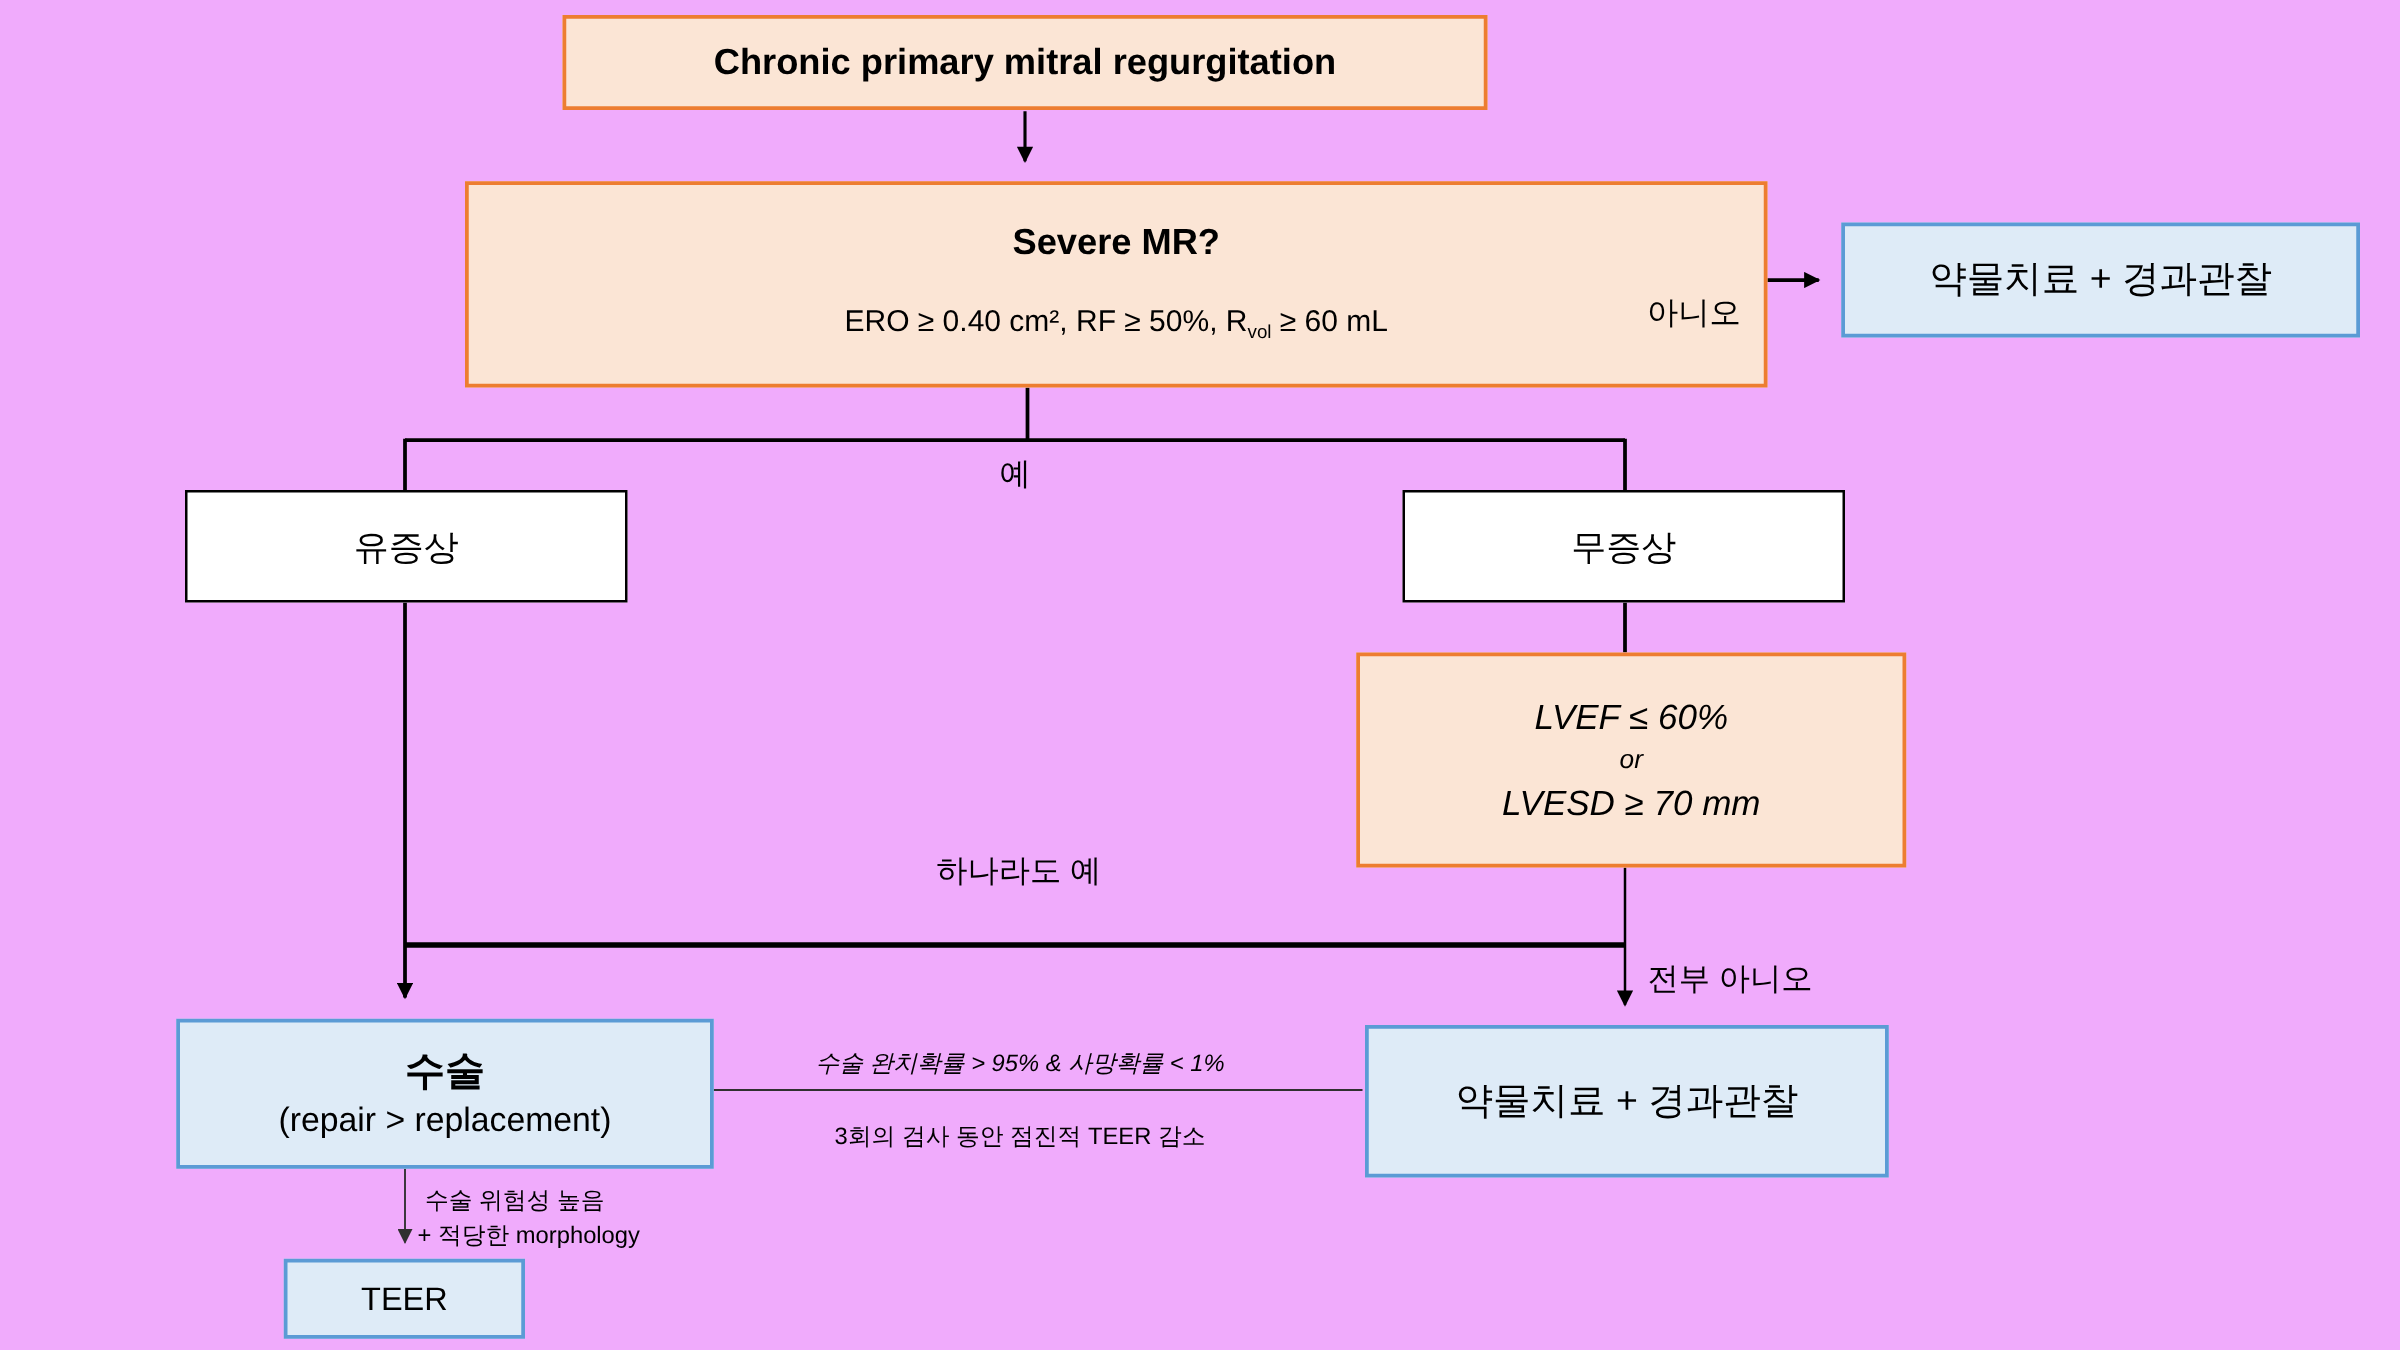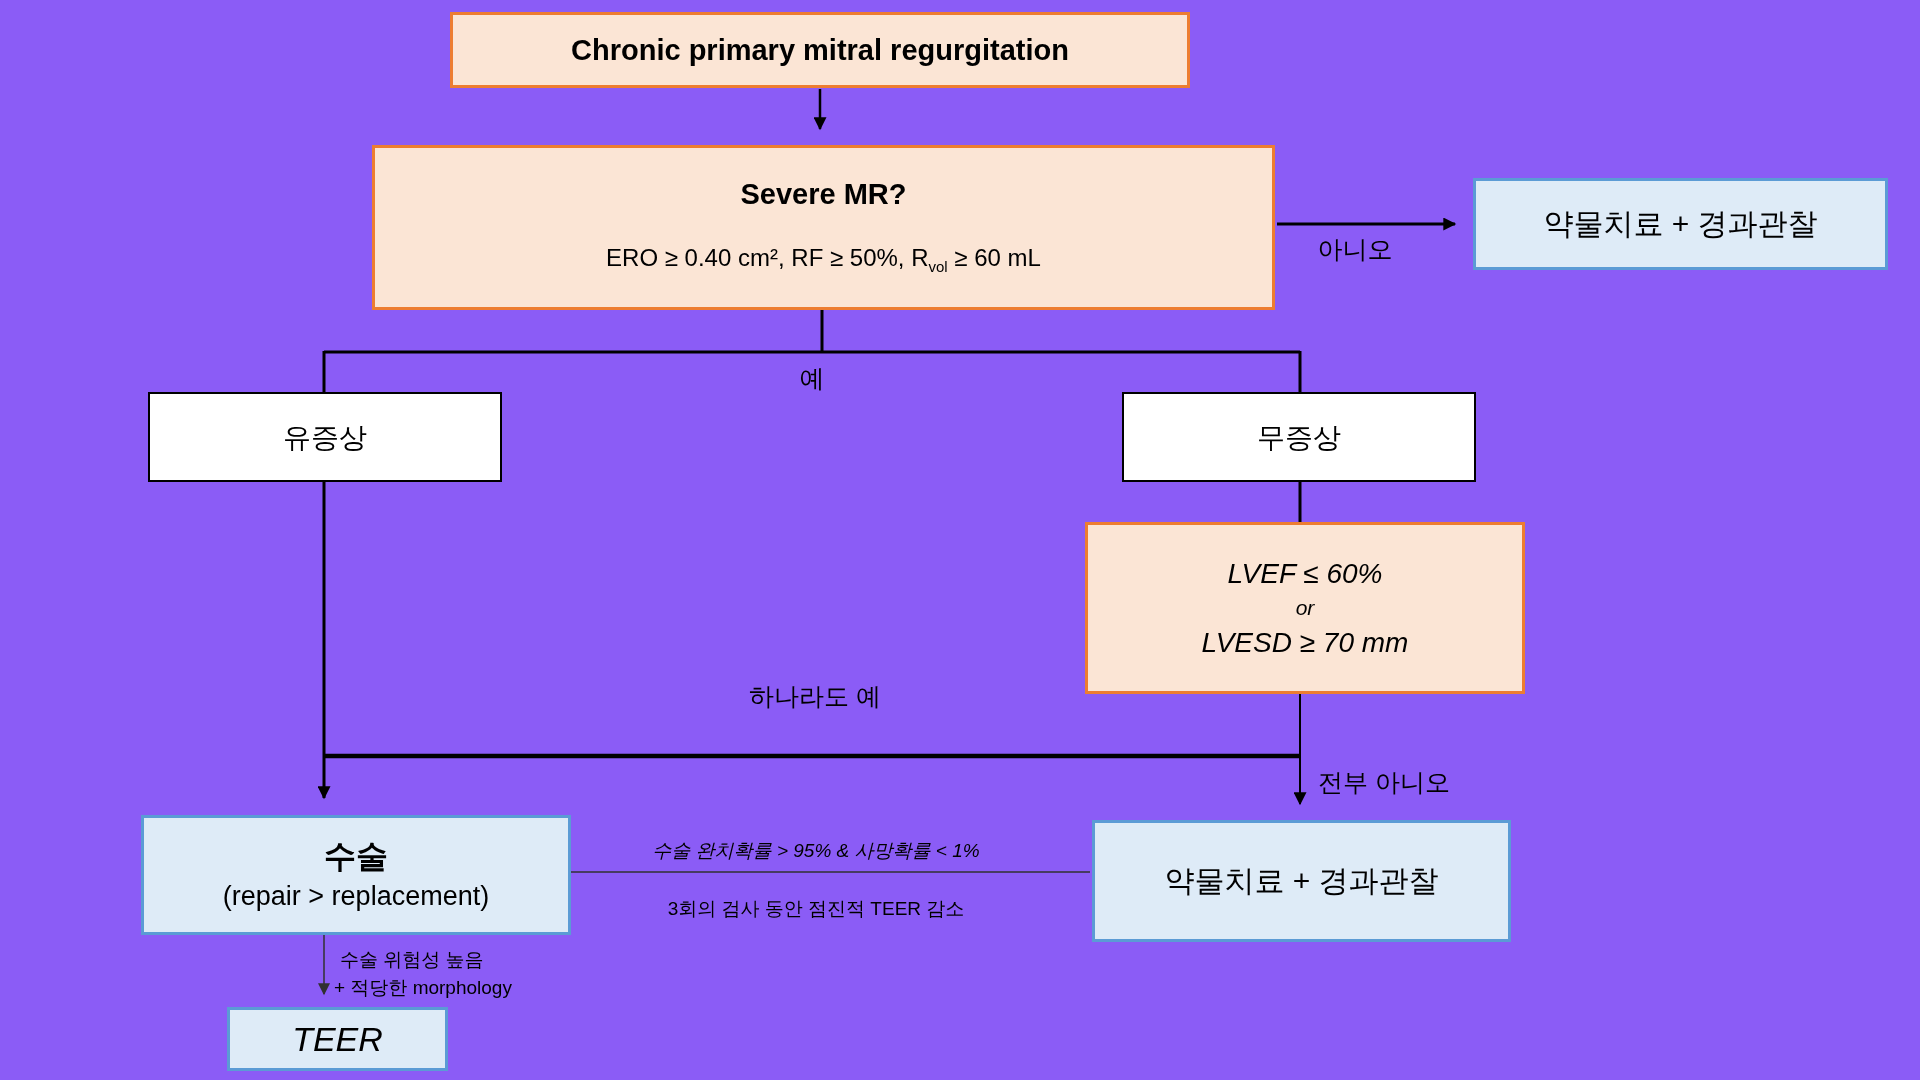--- a/index.html
+++ b/index.html
@@ -6,46 +6,46 @@
     --peach-fill:#FBE5D5;
     --orange-border:#ED7D31;
     --blue-fill:#DEEBF7;
     --blue-border:#5B9BD5;
     --line-color:#000000;
     --thin-line-color:#303030;
   }
   html,body{margin:0;padding:0;background:#ffffff;}
   body{font-family:"Liberation Sans","DejaVu Sans",sans-serif;color:#000;}
   .canvas{
-    position:relative;width:1920px;height:1080px;background:#8b5cf6;overflow:hidden;
+    position:relative;width:1920px;height:1080px;background:#f0abfc;overflow:hidden;
   }
   .connectors{position:absolute;left:0;top:0;width:1920px;height:1080px;}
   .box{
     position:absolute;box-sizing:border-box;
     display:flex;flex-direction:column;align-items:center;justify-content:center;
     text-align:center;line-height:1.25;
   }
   .peach{background:var(--peach-fill);border:3px solid var(--orange-border);}
   .blue{background:var(--blue-fill);border:3px solid var(--blue-border);}
   .plain{background:#ffffff;border:2px solid #000000;}
   .start-box{left:450px;top:12px;width:740px;height:76px;font-size:29px;font-weight:bold;}
-  .severe-box{left:372px;top:145px;width:903px;height:165px;justify-content:space-between;padding:28px 10px 30px 10px;}
+  .severe-box{left:372px;top:145px;width:1042px;height:165px;justify-content:space-between;padding:28px 10px 30px 10px;}
   .severe-title{font-size:29px;font-weight:bold;}
   .severe-criteria{font-size:24px;}
   .severe-criteria sub{font-size:15px;}
   .medical-top-box{left:1473px;top:178px;width:415px;height:92px;font-size:30px;}
   .symptomatic-box{left:148px;top:392px;width:354px;height:90px;font-size:28px;}
   .asymptomatic-box{left:1122px;top:392px;width:354px;height:90px;font-size:28px;}
   .lvef-box{left:1085px;top:522px;width:440px;height:172px;font-size:28px;font-style:italic;}
   .lvef-or{font-size:21px;margin:4px 0;}
   .surgery-box{left:113px;top:815px;width:430px;height:120px;margin-left:28px;}
   .surgery-title{font-size:32px;font-weight:bold;}
   .surgery-subtitle{font-size:27px;margin-top:4px;}
   .medical-bottom-box{left:1092px;top:820px;width:419px;height:122px;font-size:30px;}
-  .teer-box{left:227px;top:1007px;width:221px;height:64px;font-size:34px;font-style:italic;}
+  .teer-box{left:227px;top:1007px;width:193px;height:64px;font-size:26px;}
   .edge-label{position:absolute;white-space:nowrap;color:#000;}
   .lbl-no{left:1255px;top:233px;width:200px;text-align:center;font-size:25px;}
   .lbl-yes{left:762px;top:362px;width:100px;text-align:center;font-size:25px;}
   .lbl-any-yes{left:665px;top:680px;width:300px;text-align:center;font-size:25px;}
   .lbl-all-no{left:1318px;top:766px;font-size:25px;}
   .lbl-cure{left:516px;top:838px;width:600px;text-align:center;font-size:19px;font-style:italic;}
   .lbl-decline{left:516px;top:896px;width:600px;text-align:center;font-size:19px;}
   .lbl-risk{left:340px;top:947px;font-size:19px;}
   .lbl-morph{left:334px;top:975px;font-size:19px;}
 </style>

